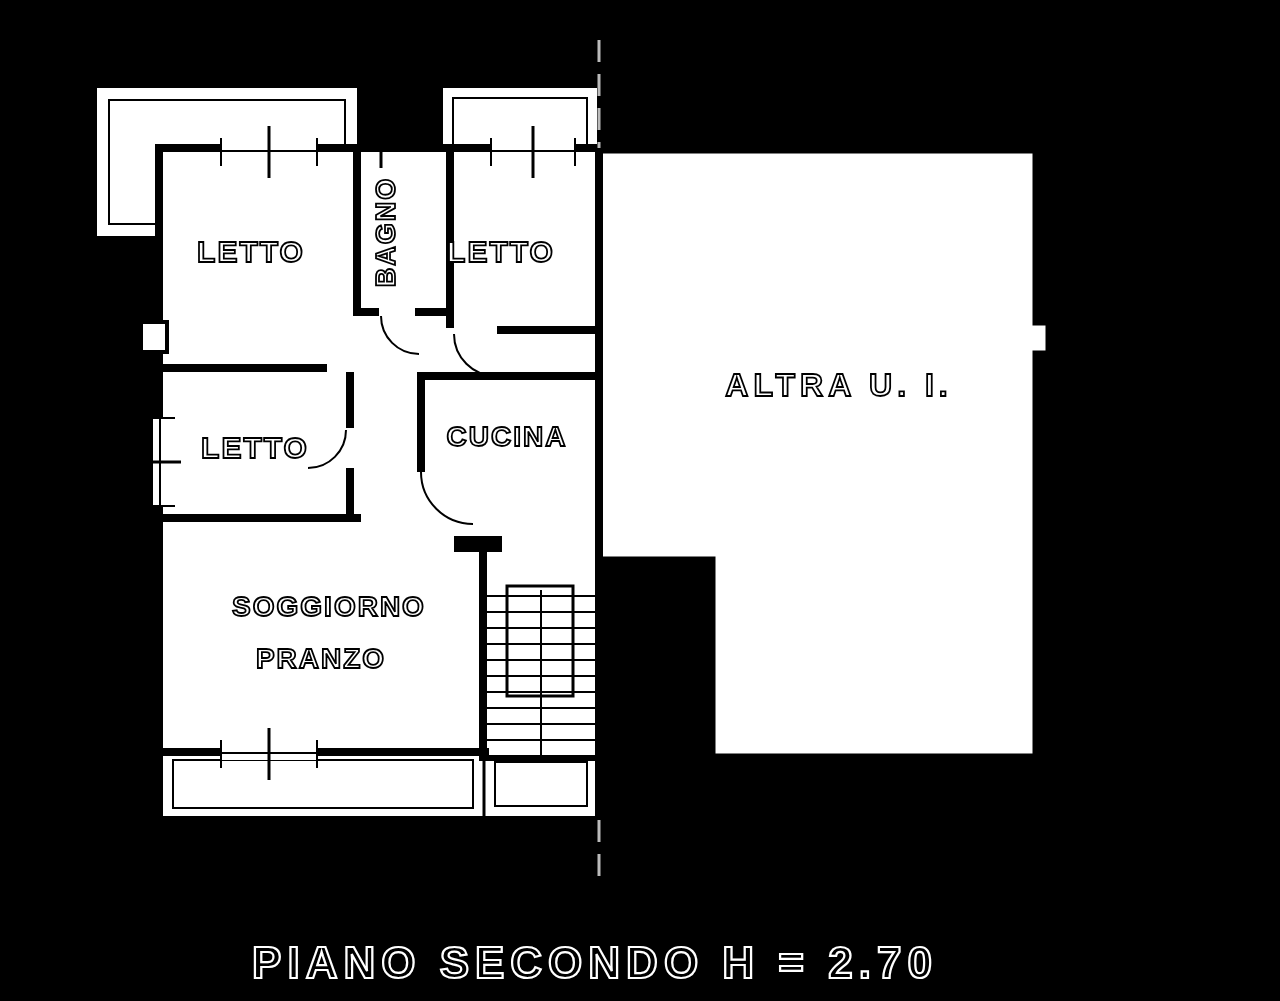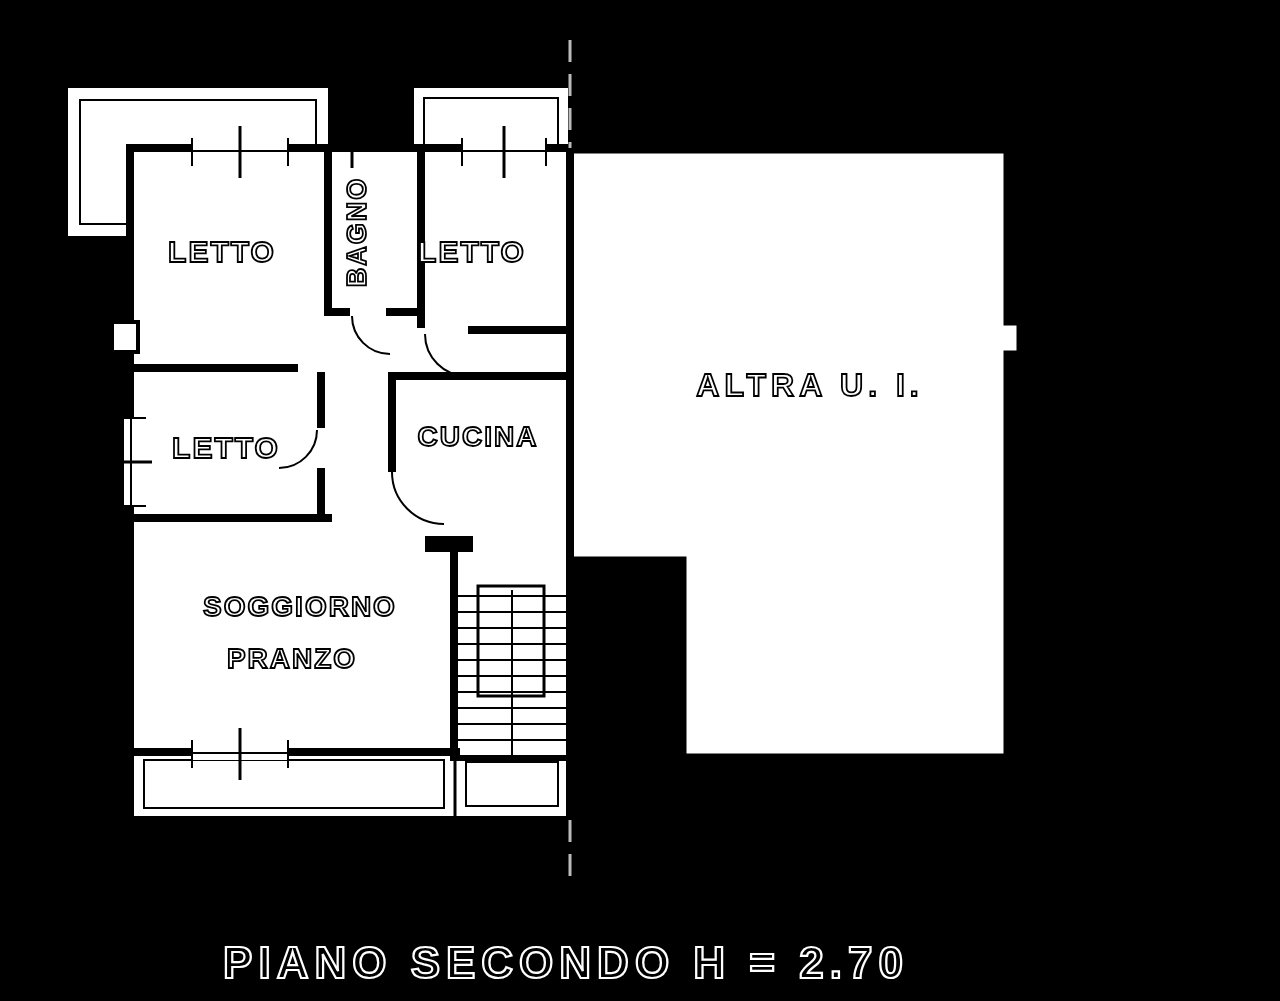--- a/index.html
+++ b/index.html
@@ -1,16 +1,16 @@
 <!DOCTYPE html>
 <html><head>
 <meta charset="utf-8">
 <style>
   html,body{margin:0;padding:0;background:#000;}
-  .stage{position:relative;width:1102px;height:1001px;background:#e5e5e5;overflow:hidden;}
+  .stage{position:relative;width:1102px;height:1001px;background:#e5e5e5;overflow:hidden;margin-left:29px;}
   svg{display:block;}
   .paper{fill:#ffffff;}
   .wall{fill:#000000;}
   .thin{stroke:#000000;fill:none;}
   .room-label{
     font-family:"Liberation Sans", sans-serif;
     font-weight:bold;
     fill:#ffffff;
     stroke:#000000;
     stroke-width:1.8px;

